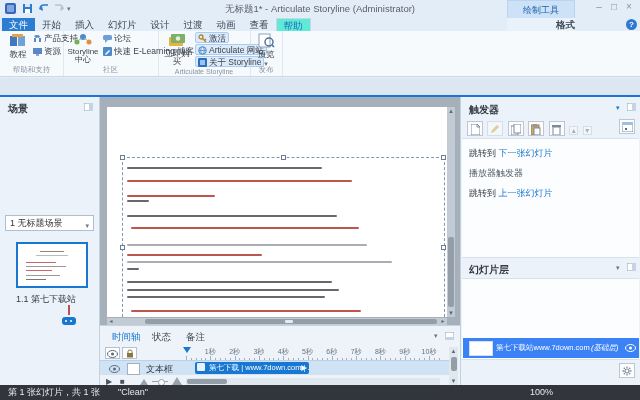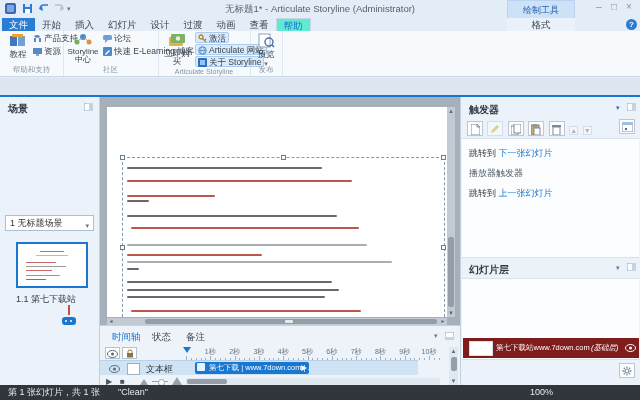--- a/index.html
+++ b/index.html
@@ -13,21 +13,21 @@
   .win-title{left:0;top:3px;width:640px;text-align:center;font-size:9.5px;color:#5a5f66;}
   .ctx-hdr{left:507px;top:0;width:68px;height:18px;background:#cde2f7;border:1px solid #b8d4f0;border-bottom:none;
            font-size:9px;color:#1d5fad;text-align:center;line-height:18px;box-sizing:border-box;}
   .winbtn{top:1px;width:14px;height:13px;text-align:center;font-size:10px;color:#8b949e;line-height:12px;}
   
   .menurow{left:0;top:18px;width:640px;height:13px;}
   .mtab{height:13px;line-height:13px;font-size:9.5px;color:#3c4754;padding:0 7px;float:left;}
   .mtab.file{background:#2b7cd3;color:#fff;margin-left:2px;}
   .mtab.active{background:#5eead4;color:#1d6fc0;border:1px solid #c9d6e6;border-bottom:none;box-sizing:border-box;}
   .fmt-tab{left:507px;top:18px;width:68px;height:24px;background:#e9f2fb;font-size:9.5px;color:#3c4754;
-           text-align:center;line-height:13px;}
+           text-align:right;line-height:13px;font-weight:bold;}
   .help-circ{left:626px;top:19px;width:11px;height:11px;border-radius:50%;background:#2f7ad0;color:#fff;
              font-size:8px;text-align:center;line-height:11px;font-weight:bold;}
   
   .ribbon{left:0;top:31px;width:640px;height:46px;background:#f7fafd;border-bottom:1px solid #ccd8e6;box-sizing:border-box;}
   .rgroup{top:0;height:45px;border-right:1px solid #dfe7f0;}
   .glabel{position:absolute;bottom:1px;left:0;right:0;text-align:center;font-size:7.5px;color:#8795a5;}
   .bigbtn{position:absolute;top:2px;text-align:center;font-size:8.5px;color:#39434e;}
   .bigbtn .blab{display:block;margin-top:1px;line-height:8px;}
   .smallbtn{position:absolute;height:11px;font-size:8.5px;color:#39434e;line-height:11px;white-space:nowrap;}
   .smallbtn .ico{margin-right:2px;}
@@ -55,33 +55,33 @@
   .dash-v{border-left:1px dashed #8098b0;width:0;}
   .tline{position:absolute;height:2px;border-radius:1px;opacity:.85;}
   .scroll-track{background:#c2cad3;}
   .scroll-thumb{background:#939ea9;border-radius:2px;}
   .scroll-arrow{font-size:6px;color:#5e6873;text-align:center;line-height:8px;}
   
   .timeline{left:100px;top:325px;width:360px;height:60px;background:#eef3f9;border-top:1px solid #c5d2e0;box-sizing:border-box;}
   .tl-tab{font-size:9.5px;color:#3c4754;}
   .tl-tab.active{color:#1777d1;}
   .tl-btn{width:15px;height:12px;background:#fff;border:1px solid #b4c3d3;box-sizing:border-box;text-align:center;}
-  .tl-row{left:0;top:34px;width:318px;height:15px;background:#cfe3f5;border-top:1px solid #b9d2ea;box-sizing:border-box;}
+  .tl-row{left:0;top:34px;width:349px;height:15px;background:#cfe3f5;border-top:1px solid #b9d2ea;box-sizing:border-box;}
   .tl-bar{left:95px;top:1px;width:114px;height:12px;background:#1777d1;border-radius:2px;color:#fff;font-size:7.5px;
           line-height:12px;white-space:nowrap;overflow:hidden;padding-left:2px;box-sizing:border-box;}
   .rlab{position:absolute;top:0;font-size:7px;color:#66727f;transform:translateX(-50%);}
   .rtick{position:absolute;background:#9fb0c2;width:1px;}
   
   .rightpanel{left:460px;top:97px;width:180px;height:288px;background:#ecf2f9;border-left:1px solid #c3d0de;box-sizing:border-box;}
   .tbtn{width:16px;height:15px;background:#fdfdfe;border:1px solid #b9c7d6;box-sizing:border-box;text-align:center;line-height:13px;}
   .tbtn.dis{opacity:.45;}
   .content-w{background:#fbfdfe;border-top:1px solid #d8e2ec;border-bottom:1px solid #d8e2ec;}
   .trig-link{color:#1777d1;}
   .trig-desc{font-size:8px;color:#6b7682;}
-  .layerrow{left:2px;top:241px;width:176px;height:20px;background:#7f1d1d;color:#fff;}
+  .layerrow{left:2px;top:241px;width:176px;height:20px;background:#3b82f6;color:#fff;}
   .chk{width:11px;height:11px;background:#fff;border:1px solid #8fa3b8;box-sizing:border-box;text-align:center;
        line-height:10px;font-size:9px;color:#1777d1;}
   
   .statusbar{left:0;top:385px;width:640px;height:15px;background:#32363c;color:#e8eaec;font-size:9px;line-height:15px;}
   svg{display:block;}
 </style>
 </head>
 <body>
 
 <div id="app">

